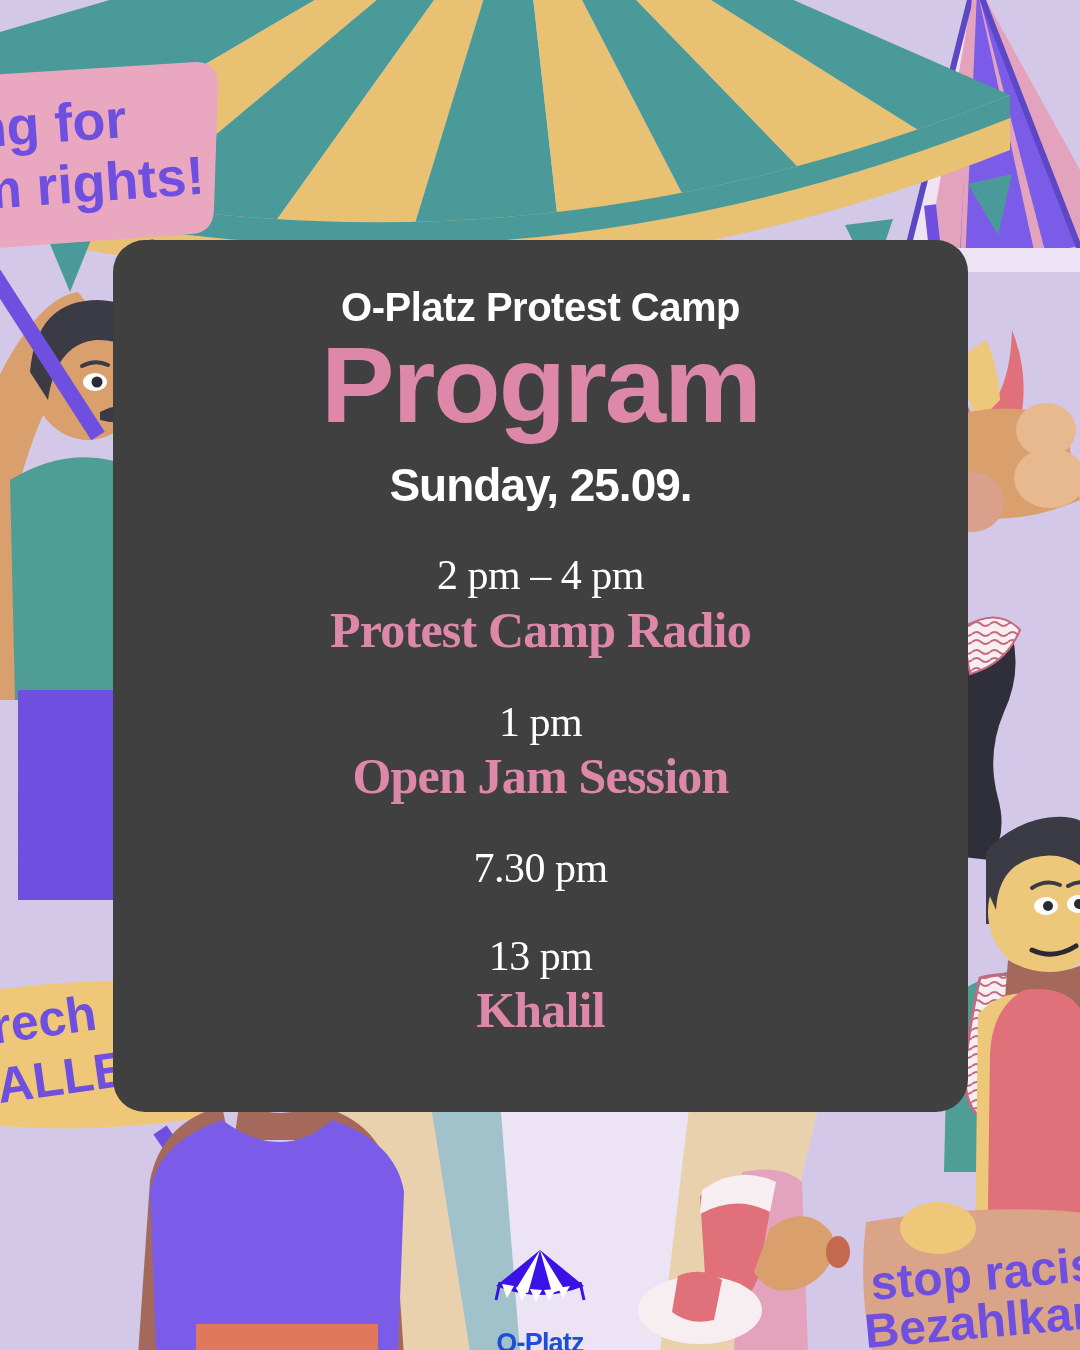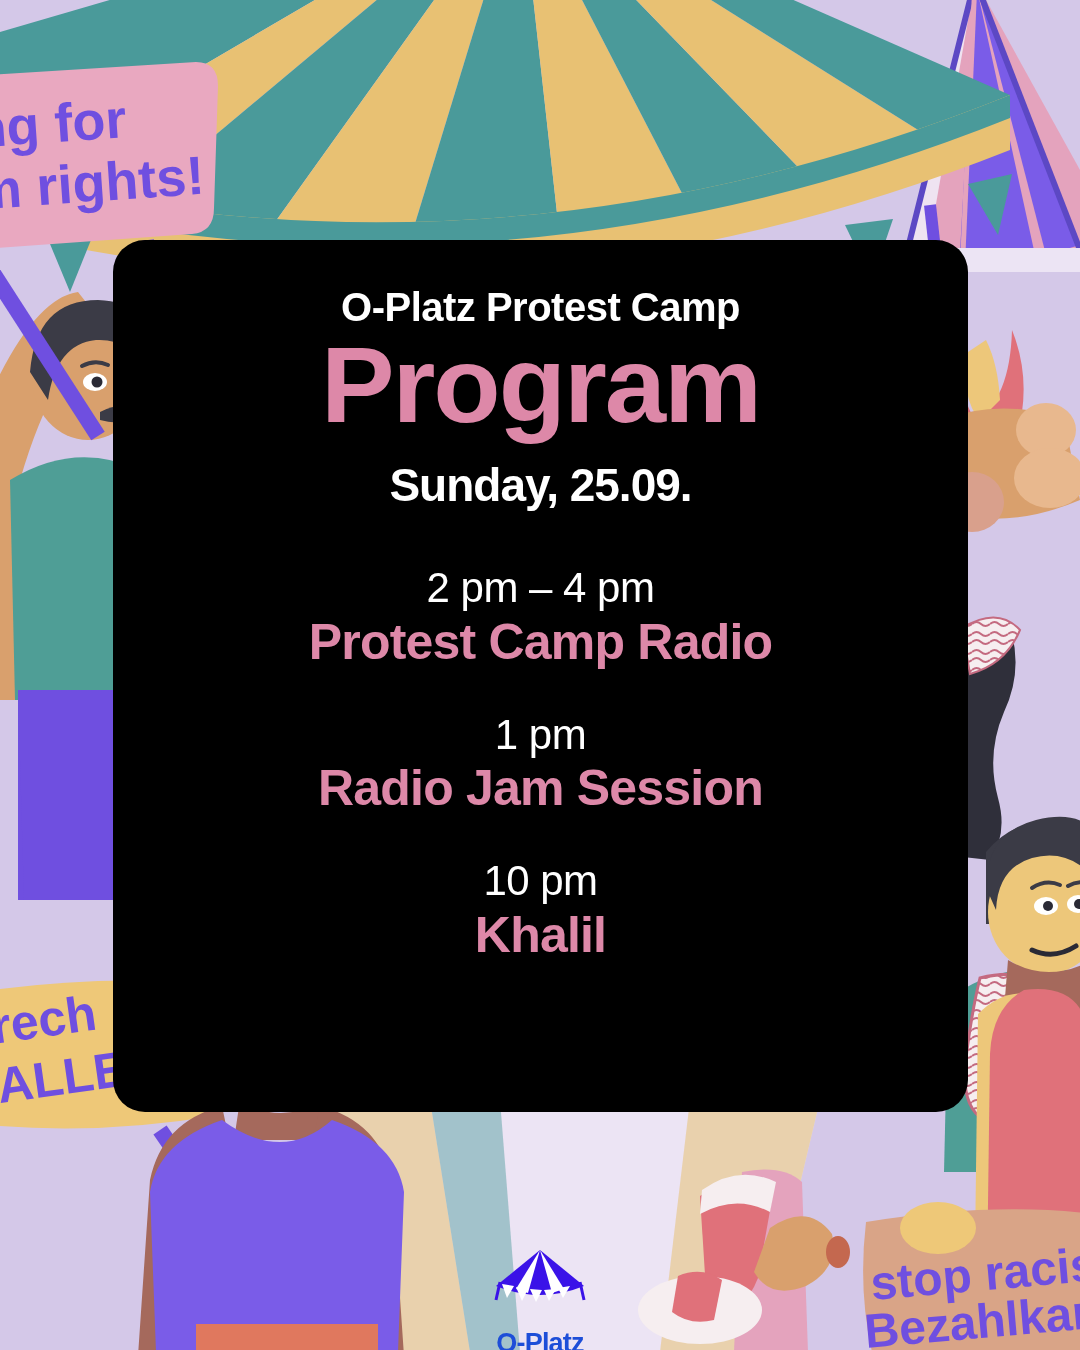--- a/index.html
+++ b/index.html
@@ -17,21 +17,21 @@
     background:#d4c8e8;
   }
   
   #bg{ position:absolute; inset:0; width:1080px; height:1350px; }
 
   
   #card{
     position:absolute;
     left:113px; top:240px;
     width:855px; height:872px;
-    background:#000000;
+    background:#404040;
     border-radius:32px;
     z-index:20;
     padding-top:46px;
     text-align:center;
   }
   .kicker{
     color:#ffffff;
     font-size:40px;
     font-weight:bold;
     letter-spacing:-0.5px;
@@ -48,21 +48,21 @@
     transform:scaleX(1.03);
   }
   .datestamp{
     color:#ffffff;
     font-size:46px;
     font-weight:bold;
     letter-spacing:-1px;
     margin-top:22px;
     line-height:1.05;
   }
-  #schedule{ margin-top:54px; }
+  #schedule{ margin-top:42px;font-family:Liberation Serif, serif; }
   .entry{ margin-bottom:38px; }
   .entry:last-child{ margin-bottom:0; }
   .etime{
     color:#ffffff;
     font-size:42px;
     font-weight:400;
     letter-spacing:-0.5px;
     line-height:1.18;
   }
   .ename{
@@ -285,28 +285,29 @@
 
     <div id="schedule">
 
       <div class="entry">
         <div class="etime">2 pm – 4 pm</div>
         <div class="ename">Protest Camp Radio</div>
       </div>
 
       <div class="entry">
         <div class="etime">1 pm</div>
-        <div class="ename">Radio Jam Session</div>
+        <div class="ename">Open Jam Session</div>
       </div>
 
       <div class="entry">
+        <div class="etime">7.30 pm</div>
       </div>
 
       <div class="entry">
-        <div class="etime">10 pm</div>
+        <div class="etime">13 pm</div>
         <div class="ename">Khalil</div>
       </div>
 
     </div>
   </div>
 
   <div id="logo">
     <svg width="96" height="60" viewBox="0 0 96 60">
 
       <path d="M48 2 L92 38 Q 48 56 4 38 Z" fill="#3a12e8"></path>

